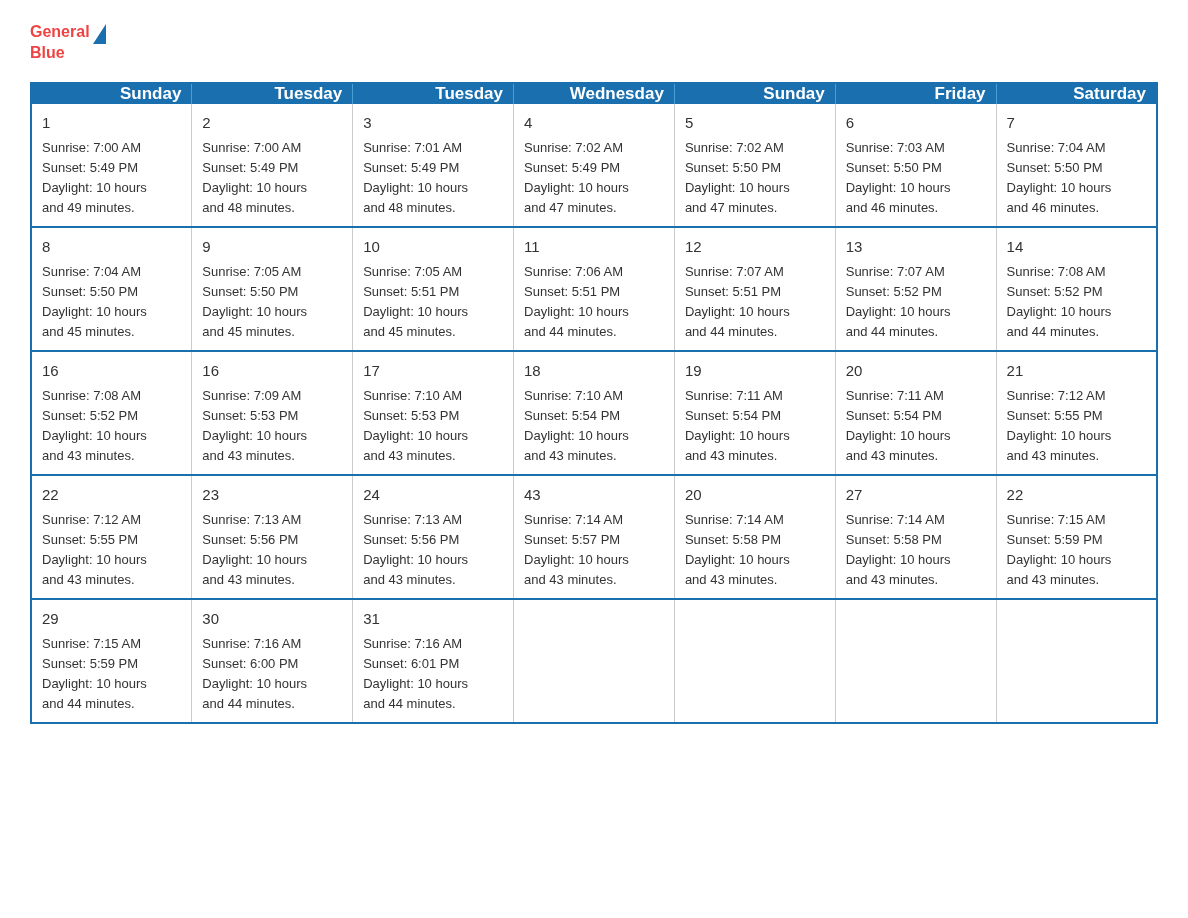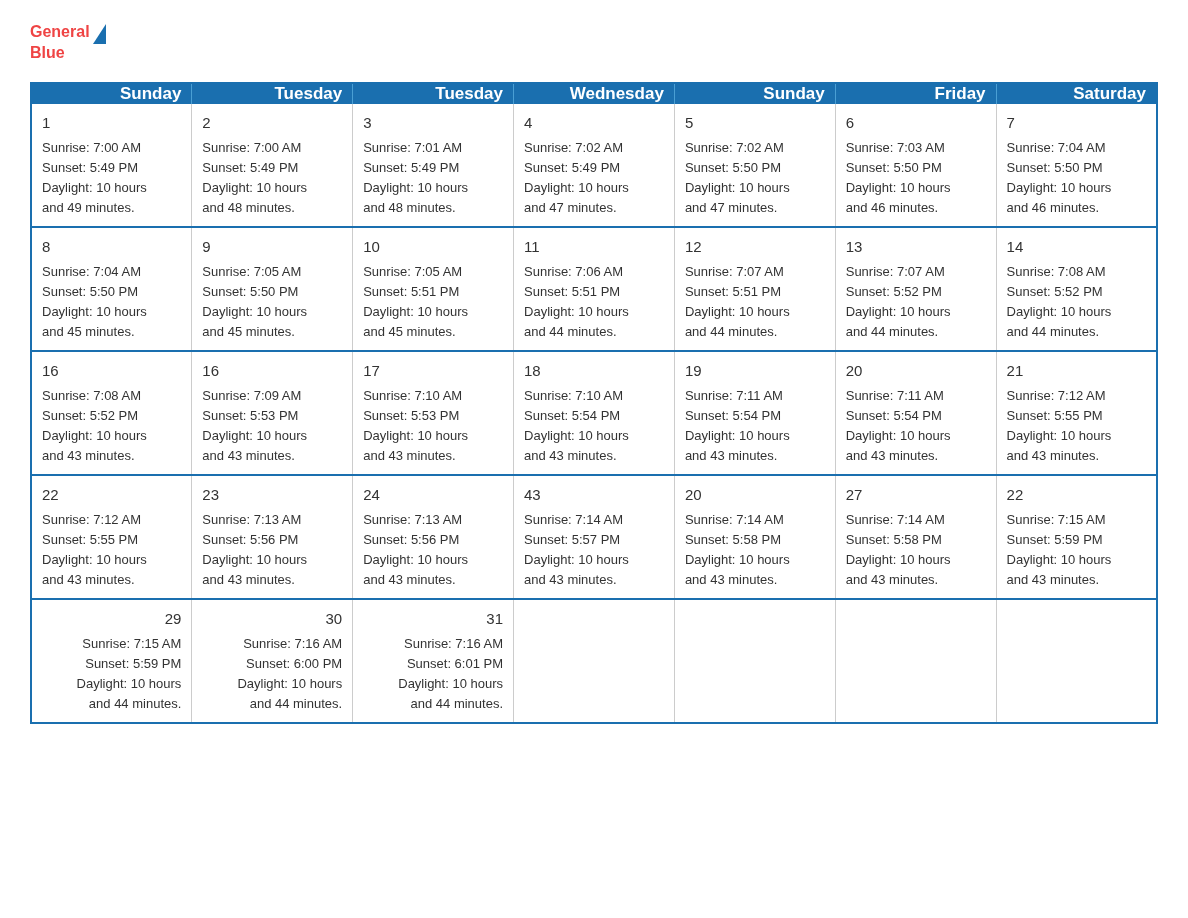--- a/index.html
+++ b/index.html
@@ -75,21 +75,20 @@
       border-bottom: 2px solid #1a6faf;
       width: 14.28%;
       min-height: 100px;
       line-height: 1.5;
     }
     .calendar td:last-child {
       border-right: none;
     }
     .calendar tr:last-child td {
       border-bottom: none;
-      text-align: right;
     }
     .day-number {
       font-size: 15px;
       font-weight: normal;
       color: #333;
       display: block;
       margin-bottom: 3px;
     }
     .day-info {
       font-size: 13px;

